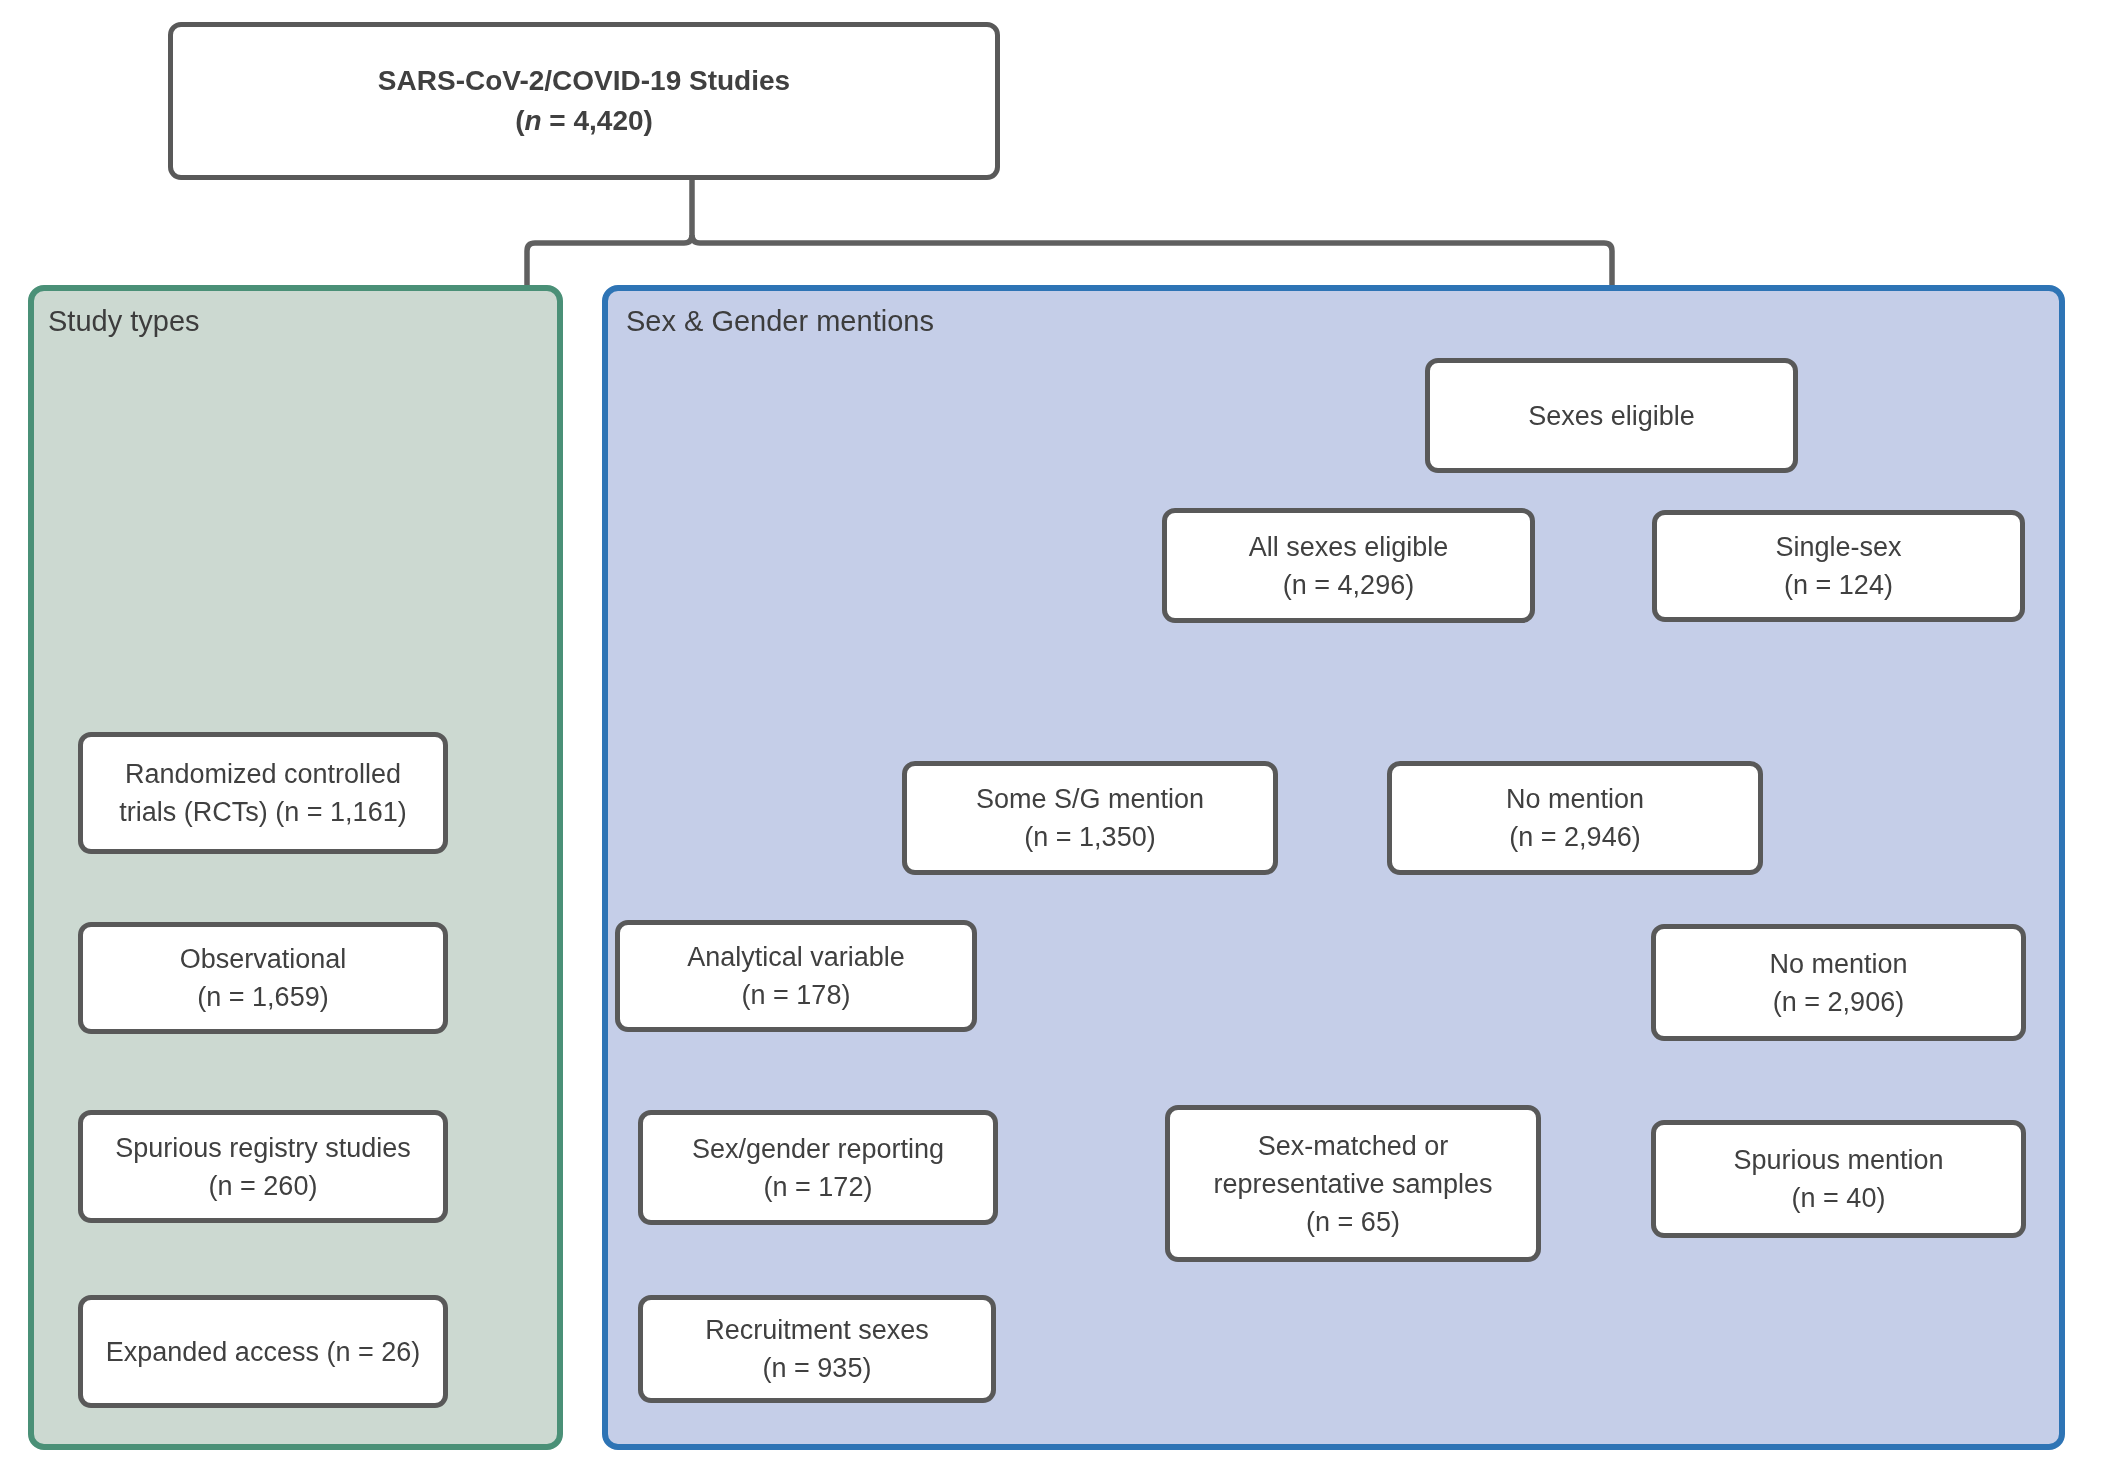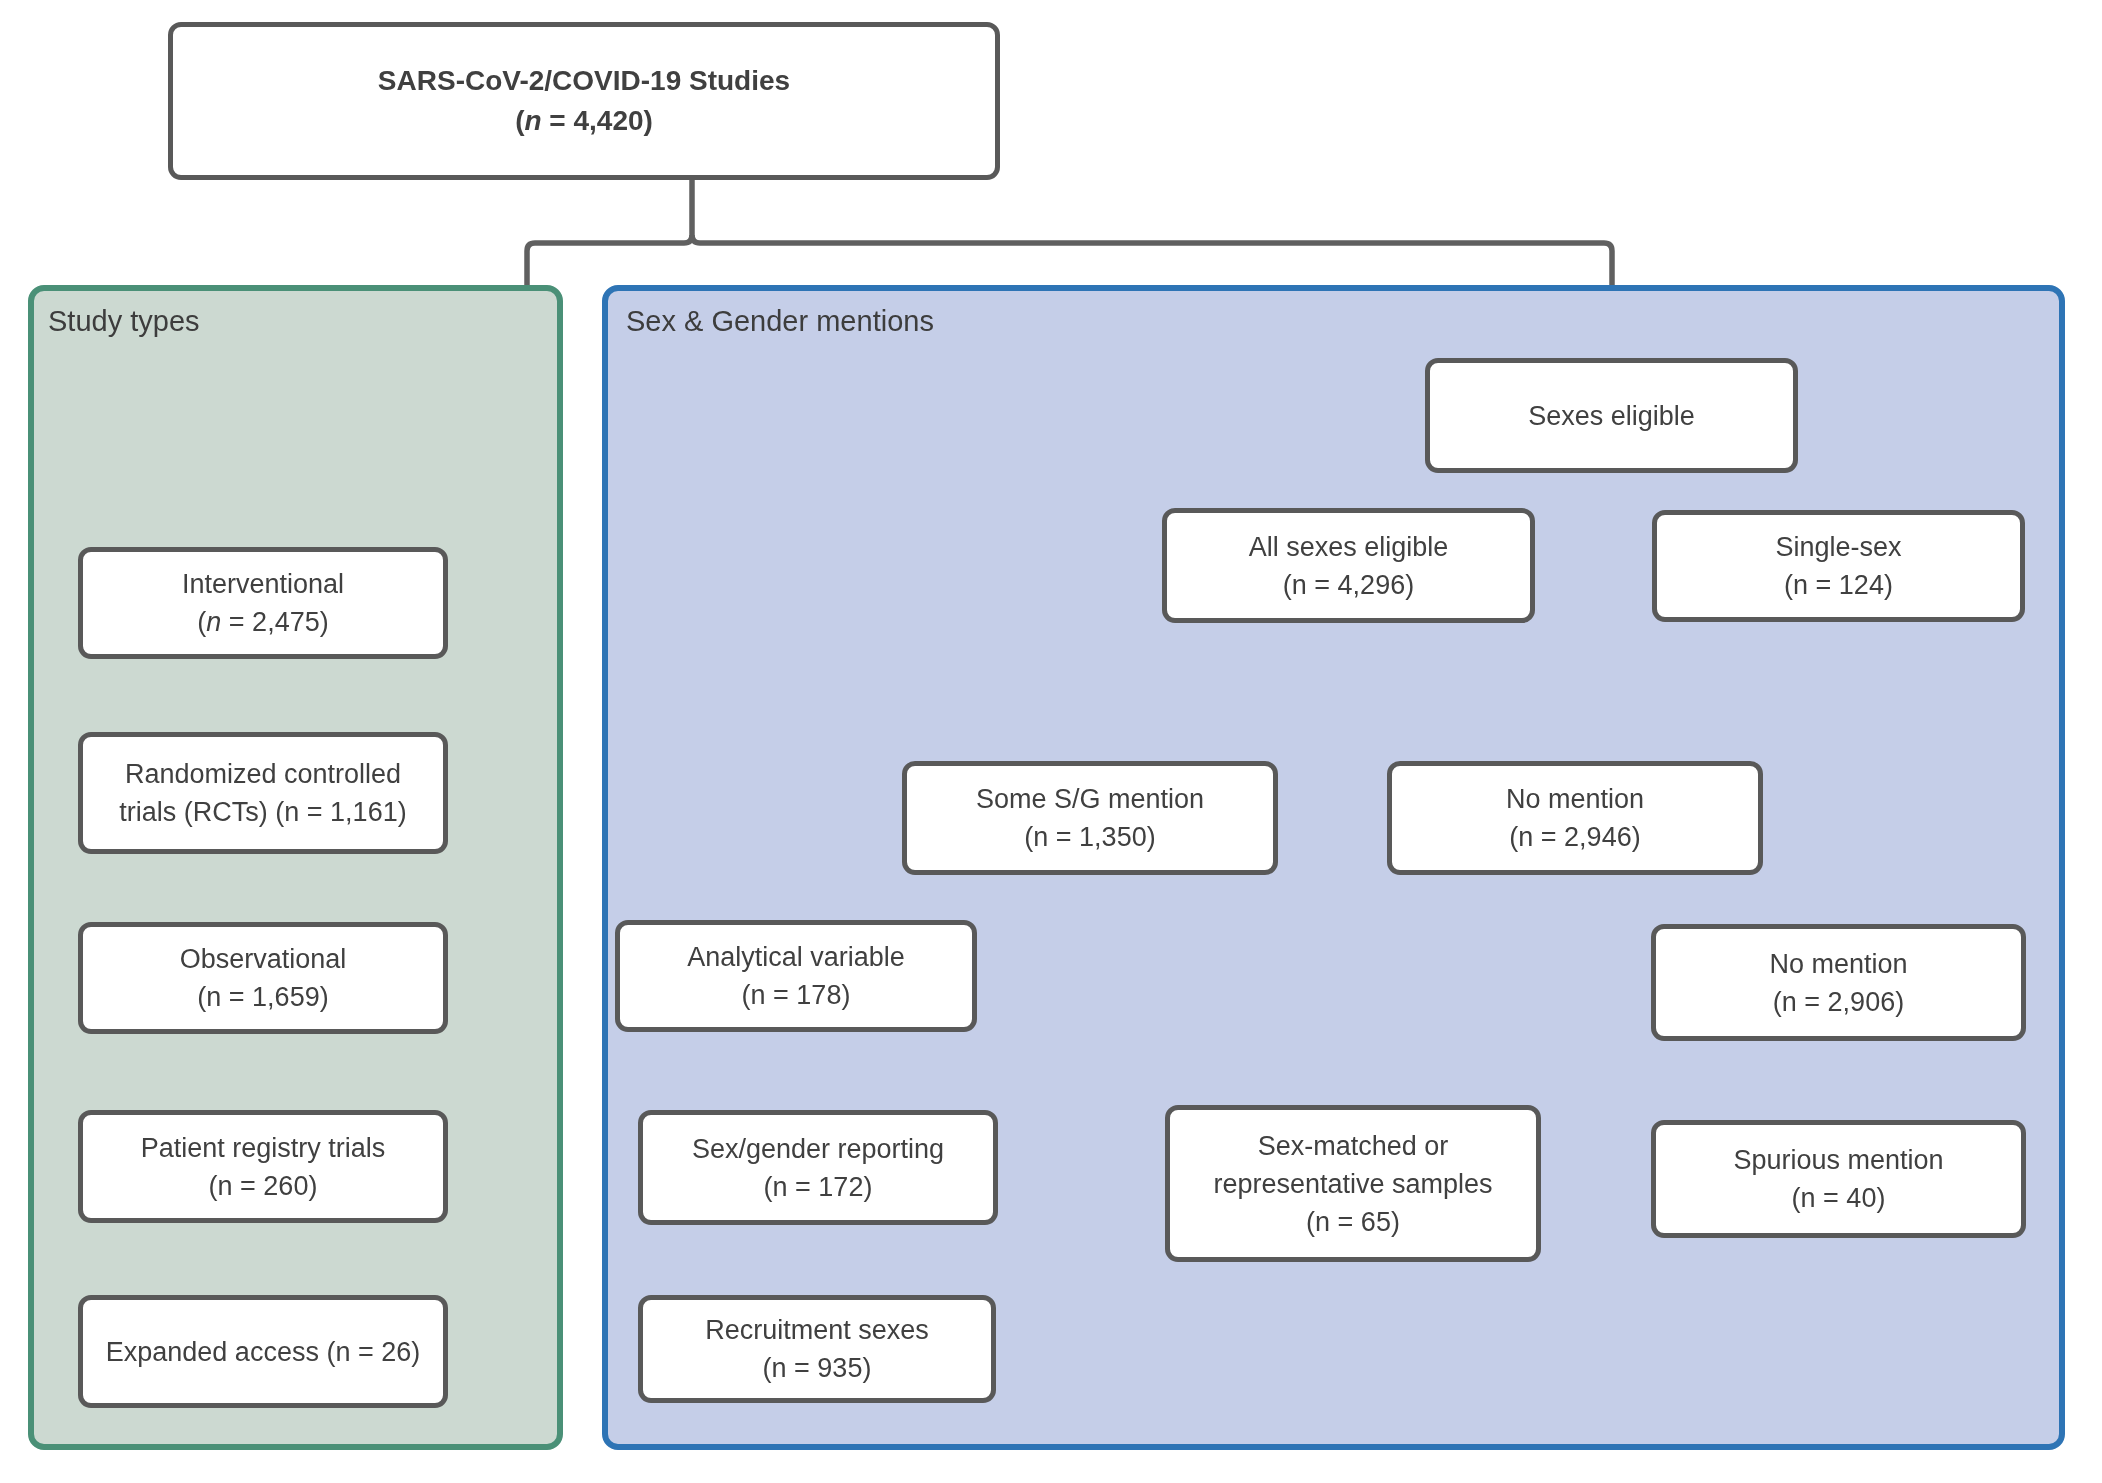--- a/index.html
+++ b/index.html
@@ -106,34 +106,30 @@
   <div class="panel blue" style="left:602px;top:285px;width:1463px;height:1165px;"></div>
 
   <div class="panel-label" style="left:48px;top:305px;">Study types</div>
   <div class="panel-label" style="left:626px;top:305px;">Sex &amp; Gender mentions</div>
 
   <div class="node title-node" style="left:168px;top:22px;width:832px;height:158px;">
     <span>SARS-CoV-2/COVID-19 Studies</span>
     <span>(<i>n</i> = 4,420)</span>
   </div>
 
-  <div class="node" style="left:78px;top:547px;width:370px;height:112px;">
-    <span>Interventional</span>
-    <span>(<i>n</i> = 2,475)</span>
-  </div>
   <div class="node" style="left:78px;top:732px;width:370px;height:122px;">
     <span>Randomized controlled trials (RCTs) (n = 1,161)</span>
 
   </div>
   <div class="node" style="left:78px;top:922px;width:370px;height:112px;">
     <span>Observational</span>
     <span>(n = 1,659)</span>
   </div>
   <div class="node" style="left:78px;top:1110px;width:370px;height:113px;">
-    <span>Patient registry trials</span>
+    <span>Spurious registry studies</span>
     <span>(n = 260)</span>
   </div>
   <div class="node" style="left:78px;top:1295px;width:370px;height:113px;">
     <span>Expanded access (n = 26)</span>
 
   </div>
 
   <div class="node" style="left:1425px;top:358px;width:373px;height:115px;">
     <span>Sexes eligible</span>
 

